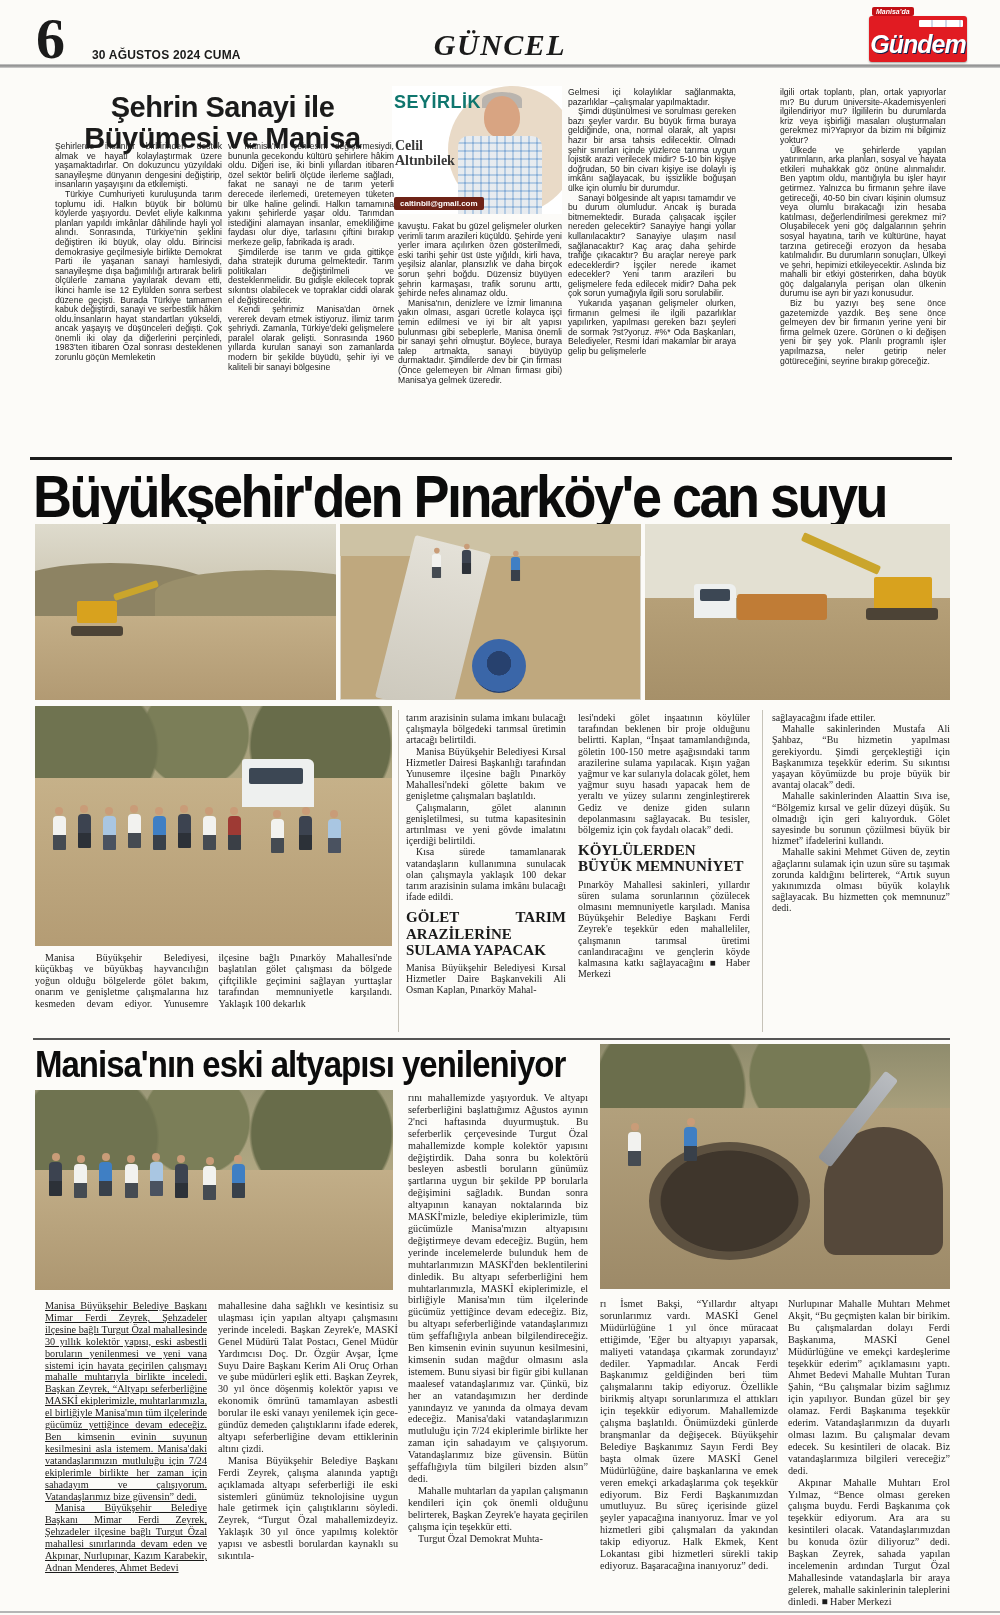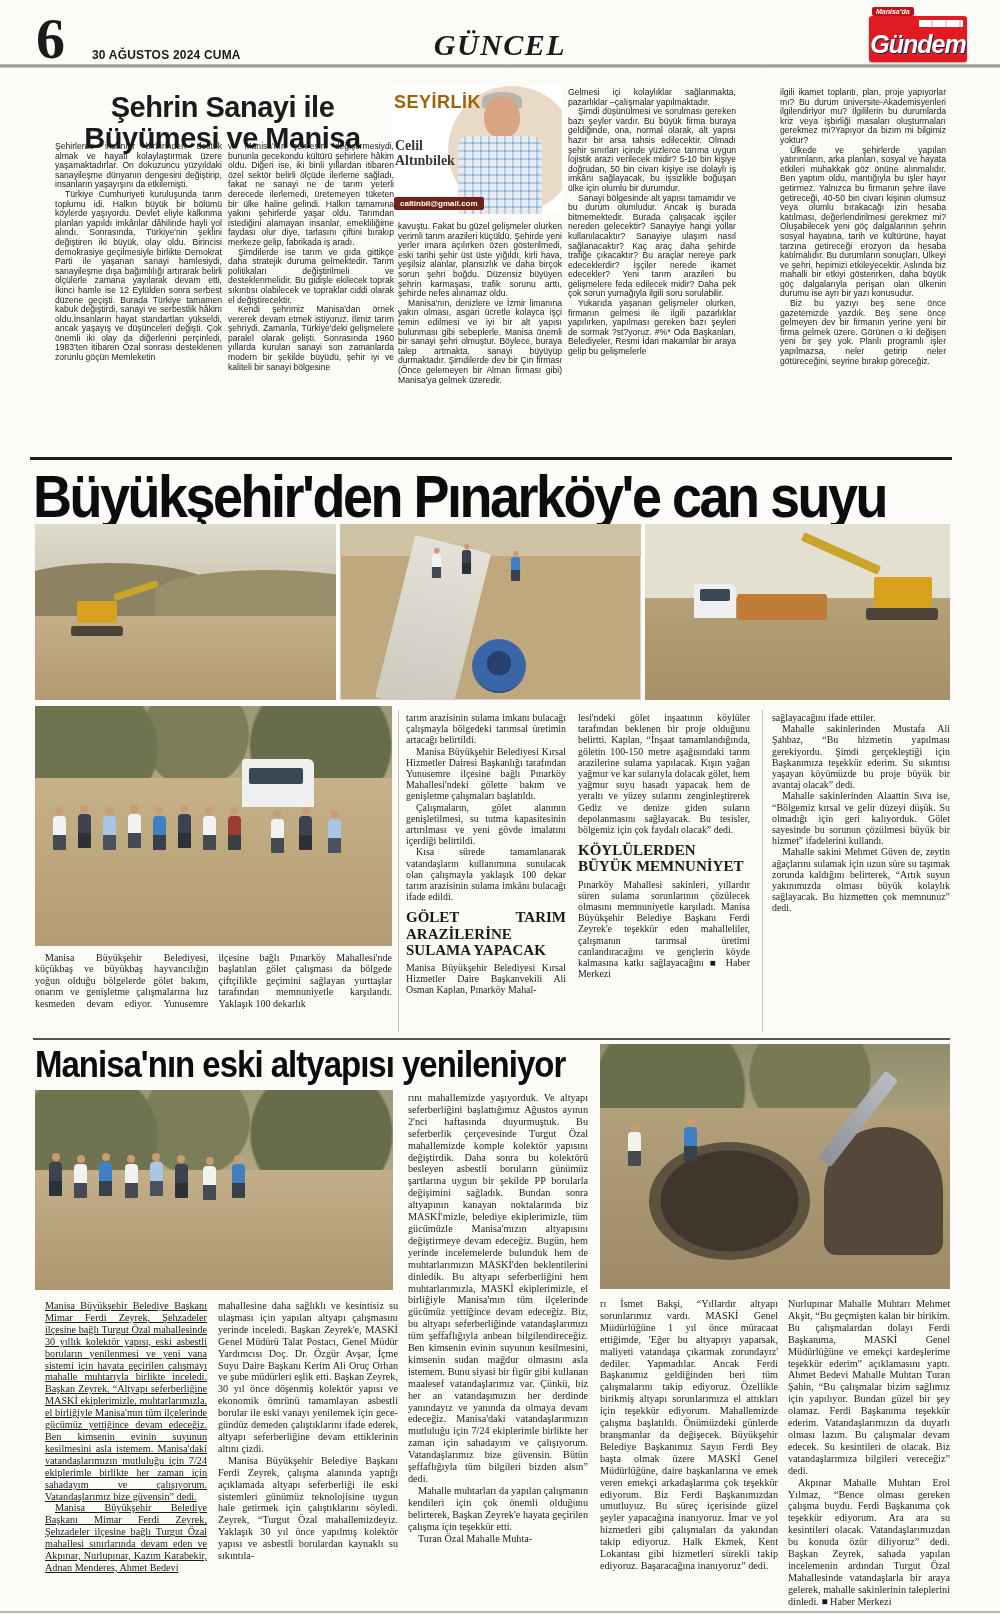--- a/index.html
+++ b/index.html
@@ -25,21 +25,21 @@
   .op-col{font-size:8.6px;line-height:9.6px;text-align:justify;overflow:hidden;}
   .op-col p,.s-col p,.caption-cols p{margin:0;text-indent:10px;}
   .op-col p:first-child,.s-col p:first-child{text-indent:0;}
   .seyirlik{background:#fff;overflow:hidden;}
   .sey-circle{position:absolute;right:-14px;top:0;width:128px;height:128px;border-radius:50%;background:#e9dac7;}
   .sey-head{position:absolute;right:42px;top:10px;width:36px;height:42px;border-radius:50% 50% 45% 45%;background:#d8a482;}
   .sey-hair{position:absolute;right:40px;top:6px;width:40px;height:16px;border-radius:50% 50% 0 0;background:#b9b4ae;}
   .sey-shirt{position:absolute;right:20px;top:50px;width:84px;height:78px;border-radius:10px 10px 0 0;
      background:repeating-linear-gradient(90deg,#f3f5f7 0 6px,#bcd3ea 6px 8px),repeating-linear-gradient(0deg,#f3f5f7 0 6px,#bcd3ea 6px 8px);
      background-blend-mode:multiply;}
-  .sey-kicker{position:absolute;left:2px;top:6px;color:#a16207;font-weight:bold;font-size:18px;letter-spacing:.5px;}
+  .sey-kicker{position:absolute;left:2px;top:6px;color:#0f766e;font-weight:bold;font-size:18px;letter-spacing:.5px;}
   .sey-author{position:absolute;left:3px;top:52px;width:74px;font-family:"Liberation Serif",serif;font-weight:bold;
               font-size:14px;line-height:1.1;color:#3a3a3a;}
   .sey-mail{position:absolute;left:2px;bottom:4px;background:#6e2317;color:#fff;font-weight:bold;font-size:8px;
             padding:2px 6px;border-radius:2px;}
 
   
   .headline1{font-weight:bold;font-size:54px;letter-spacing:-2.5px;line-height:1;transform:scaleY(1.1);transform-origin:left top;white-space:nowrap;color:#0c0c0c;}
   .headline2{font-weight:bold;font-size:33px;letter-spacing:-1px;line-height:1;transform:scaleY(1.12);transform-origin:left top;white-space:nowrap;color:#0c0c0c;}
   .rule-dark{background:#1d1d1d;}
   .rule-mid{background:#555;}
@@ -123,21 +123,21 @@
       <p>kavuştu. Fakat bu güzel gelişmeler olurken verimli tarım arazileri küçüldü. Şehirde yeni yerler imara açılırken özen gösterilmedi, eski tarihi şehir üst üste yığıldı, kirli hava, yeşilsiz alanlar, plansızlık ve daha birçok sorun şehri boğdu. Düzensiz büyüyen şehrin karmaşası, trafik sorunu arttı, şehirde nefes alınamaz oldu.</p>
       <p>Manisa'nın, denizlere ve İzmir limanına yakın olması, asgari ücretle kolayca işçi temin edilmesi ve iyi bir alt yapısı bulunması gibi sebeplerle, Manisa önemli bir sanayi şehri olmuştur. Böylece, buraya talep artmakta, sanayi büyüyüp durmaktadır. Şimdilerde dev bir Çin firması (Önce gelemeyen bir Alman firması gibi)  Manisa'ya gelmek üzeredir.</p>
     </div>
   <div class="abs op-col" style="left:568px;top:88px;width:168px;height:372px;">
       <p>Gelmesi içi kolaylıklar sağlanmakta, pazarlıklar –çalışmalar yapılmaktadır.</p>
       <p>Şimdi düşünülmesi ve sorulması gereken bazı şeyler vardır. Bu büyük firma buraya geldiğinde, ona, normal olarak, alt yapısı hazır bir arsa tahsis edilecektir. Olmadı şehir sınırları içinde yüzlerce tarıma uygun lojistik arazi verilecek midir? 5-10 bin kişiye doğrudan, 50 bin civarı kişiye ise dolaylı iş imkânı sağlayacak, bu işsizlikle boğuşan ülke için olumlu bir durumdur.</p>
       <p>Sanayi bölgesinde alt yapısı tamamdır ve bu durum olumludur. Ancak iş burada bitmemektedir. Burada çalışacak işçiler nereden gelecektir? Sanayiye hangi yollar kullanılacaktır? Sanayiye ulaşım nasıl sağlanacaktır? Kaç araç daha şehirde trafiğe çıkacaktır? Bu araçlar nereye park edeceklerdir? İşçiler nerede ikamet edecekler? Yeni tarım arazileri bu gelişmelere feda edilecek midir? Daha pek çok sorun yumağıyla ilgili soru sorulabilir.</p>
       <p>Yukarıda yaşanan gelişmeler olurken, firmanın gelmesi ile ilgili pazarlıklar yapılırken, yapılması gereken bazı şeyleri de sormak ?st?yoruz. #%* Oda Başkanları, Belediyeler, Resmi İdari makamlar bir araya gelip bu gelişmelerle</p>
     </div>
   <div class="abs op-col" style="left:780px;top:88px;width:166px;height:372px;">
-      <p>ilgili ikamet toplantı, plan, proje yapıyorlar mı? Bu durum üniversite-Akademisyenleri ilgilendiriyor mu? İlgililerin bu durumlarda kriz veya işbirliği masaları oluşturmaları gerekmez mi?Yapıyor da bizim mi bilgimiz yoktur?</p>
+      <p>ilgili ortak toplantı, plan, ortak yapıyorlar mı? Bu durum üniversite-Akademisyenleri ilgilendiriyor mu? İlgililerin bu durumlarda kriz veya işbirliği masaları oluşturmaları gerekmez mi?Yapıyor da bizim mi bilgimiz yoktur?</p>
       <p>Ülkede ve şehirlerde yapılan yatırımların, arka planları, sosyal ve hayata etkileri muhakkak göz önüne alınmalıdır. Ben yaptım oldu, mantığıyla bu işler hayır getirmez. Yalnızca bu firmanın şehre ilave getireceği, 40-50 bin civarı kişinin olumsuz veya olumlu bırakacağı izin hesaba katılması, değerlendirilmesi gerekmez mi?  Oluşabilecek yeni göç dalgalarının şehrin sosyal hayatına, tarih ve kültürüne, hayat tarzına getireceği erozyon da hesaba katılmalıdır. Bu durumların sonuçları, Ülkeyi ve şehri, hepimizi etkileyecektir. Aslında biz mahalli bir etkiyi gösterirken, daha büyük göç dalgalarıyla perişan olan ülkenin durumu ise ayrı bir yazı konusudur.</p>
       <p>Biz bu yazıyı beş sene önce gazetemizde yazdık. Beş sene önce gelmeyen dev bir firmanın yerine yeni bir firma gelmek üzere. Görünen o ki değişen yeni bir şey yok.  Planlı programlı işler yapılmazsa, neler getirip neler götüreceğini, seyrine bırakıp göreceğiz.</p>
     </div>
 
   <div class="abs rule-dark" style="left:30px;top:457px;width:922px;height:3px;"></div>
 
   <div class="abs headline1" style="left:33px;top:466px;">Büyükşehir'den Pınarköy'e can suyu</div>
 
   <div class="photo" style="left:35px;top:524px;width:301px;height:176px;">
     <div class="ph-sky" style="height:34%;"></div>
@@ -242,21 +242,21 @@
     <div class="person p-white" style="left:25%;top:37%;"></div>
     <div class="person p-ltblue" style="left:32%;top:36%;"></div>
     <div class="person p-dark" style="left:39%;top:37%;"></div>
     <div class="person p-white" style="left:47%;top:38%;"></div>
     <div class="person p-blue" style="left:55%;top:37%;"></div>
   </div>
 
   <div class="abs s-col s-col2" style="left:408px;top:1092px;width:180px;height:516px;">
       <p>rını mahallemizde yaşıyorduk. Ve altyapı seferberliğini başlattığımız Ağustos ayının 2'nci haftasında duyurmuştuk. Bu seferberlik çerçevesinde Turgut Özal mahallemizde komple kolektör yapısını değiştirdik. Daha sonra bu kolektörü besleyen asbestli boruların günümüz şartlarına uygun bir şekilde PP borularla değişimini sağladık. Bundan sonra altyapının kanayan noktalarında biz MASKİ'mizle, belediye ekiplerimizle, tüm gücümüzle Manisa'mızın altyapısını değiştirmeye devam edeceğiz. Bugün, hem yerinde incelemelerde bulunduk hem de muhtarlarımızın MASKİ'den beklentilerini dinledik. Bu altyapı seferberliğini hem muhtarlarımızla, MASKİ ekiplerimizle, el birliğiyle Manisa'mın tüm ilçelerinde gücümüz yettiğince devam edeceğiz. Biz, bu altyapı seferberliğinde vatandaşlarımızı tüm şeffaflığıyla anbean bilgilendireceğiz. Ben kimsenin evinin suyunun kesilmesini, kimsenin sudan mağdur olmasını asla istemem. Bunu siyasi bir figür gibi kullanan maalesef vatandaşlarımız var. Çünkü, biz her an vatandaşımızın her derdinde yanındayız ve yanında da olmaya devam edeceğiz. Manisa'daki vatandaşlarımızın mutluluğu için 7/24 ekiplerimle birlikte her zaman için sahadayım ve çalışıyorum. Vatandaşlarımız bize güvensin. Bütün şeffaflığıyla tüm bilgileri bizden alsın” dedi.</p>
       <p>Mahalle muhtarları da yapılan çalışmanın kendileri için çok önemli olduğunu belirterek, Başkan Zeyrek'e hayata geçirilen çalışma için teşekkür etti.</p>
-      <p>Turan Özal Mahalle Muhta-</p>
+      <p>Turgut Özal Demokrat Muhta-</p>
     </div>
   <div class="abs s-col s-col2" style="left:45px;top:1300px;width:162px;height:308px;text-decoration:underline;">
       <p>Manisa Büyükşehir Belediye Başkanı Mimar Ferdi Zeyrek, Şehzadeler ilçesine bağlı Turgut Özal mahallesinde 30 yıllık kolektör yapısı, eski asbestli boruların yenilenmesi ve yeni vana sistemi için hayata geçirilen çalışmayı mahalle muhtarıyla birlikte inceledi. Başkan Zeyrek, “Altyapı seferberliğine MASKİ ekiplerimizle, muhtarlarımızla, el birliğiyle Manisa'mın tüm ilçelerinde gücümüz yettiğince devam edeceğiz. Ben kimsenin evinin suyunun kesilmesini asla istemem. Manisa'daki vatandaşlarımızın mutluluğu için 7/24 ekiplerimle birlikte her zaman için sahadayım ve çalışıyorum. Vatandaşlarımız bize güvensin” dedi.</p>
       <p>Manisa Büyükşehir Belediye Başkanı Mimar Ferdi Zeyrek, Şehzadeler ilçesine bağlı Turgut Özal mahallesi sınırlarında devam eden ve Akpınar, Nurlupınar, Kazım Karabekir, Adnan Menderes, Ahmet Bedevi</p>
     </div>
   <div class="abs s-col s-col2" style="left:218px;top:1300px;width:180px;height:308px;">
       <p>mahallesine daha sağlıklı ve kesintisiz su ulaşması için yapılan altyapı çalışmasını yerinde inceledi. Başkan Zeyrek'e, MASKİ Genel Müdürü Talat Postacı, Genel Müdür Yardımcısı Doç. Dr. Özgür Avşar, İçme Suyu Daire Başkanı Kerim Ali Oruç Orhan ve şube müdürleri eşlik etti. Başkan Zeyrek, 30 yıl önce döşenmiş kolektör yapısı ve ekonomik ömrünü tamamlayan asbestli borular ile eski vanayı yenilemek için gece-gündüz demeden çalıştıklarını ifade ederek, altyapı seferberliğine devam ettiklerinin altını çizdi.</p>
       <p>Manisa Büyükşehir Belediye Başkanı Ferdi Zeyrek, çalışma alanında yaptığı açıklamada altyapı seferberliği ile eski sistemleri günümüz teknolojisine uygun hale getirmek için çalıştıklarını söyledi. Zeyrek, “Turgut Özal mahallemizdeyiz. Yaklaşık 30 yıl önce yapılmış kolektör yapısı ve asbestli borulardan kaynaklı su sıkıntıla-</p>
     </div>
   <div class="abs s-col s-col2" style="left:600px;top:1298px;width:178px;height:310px;">

